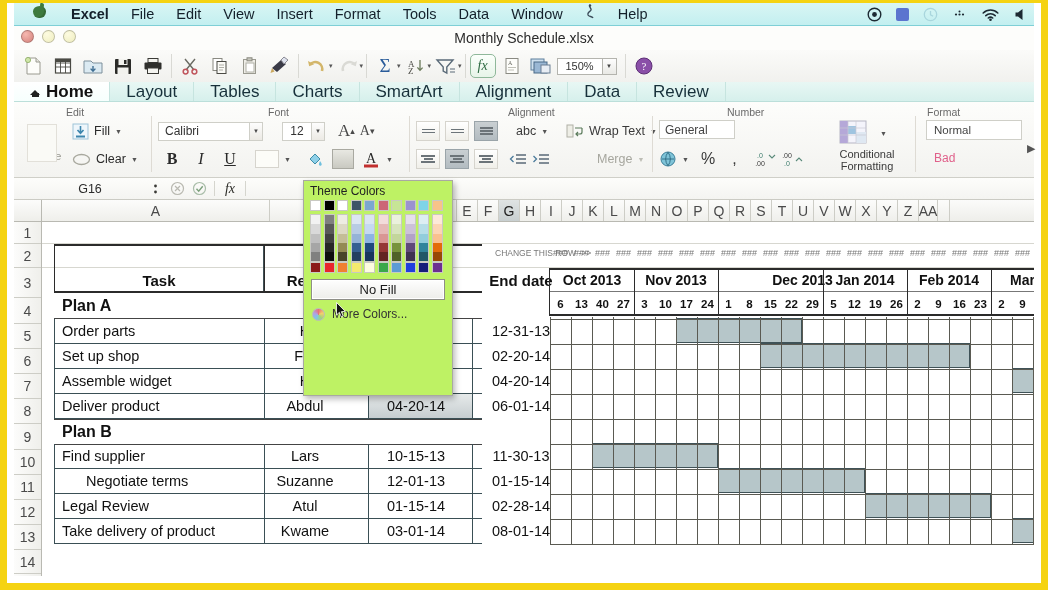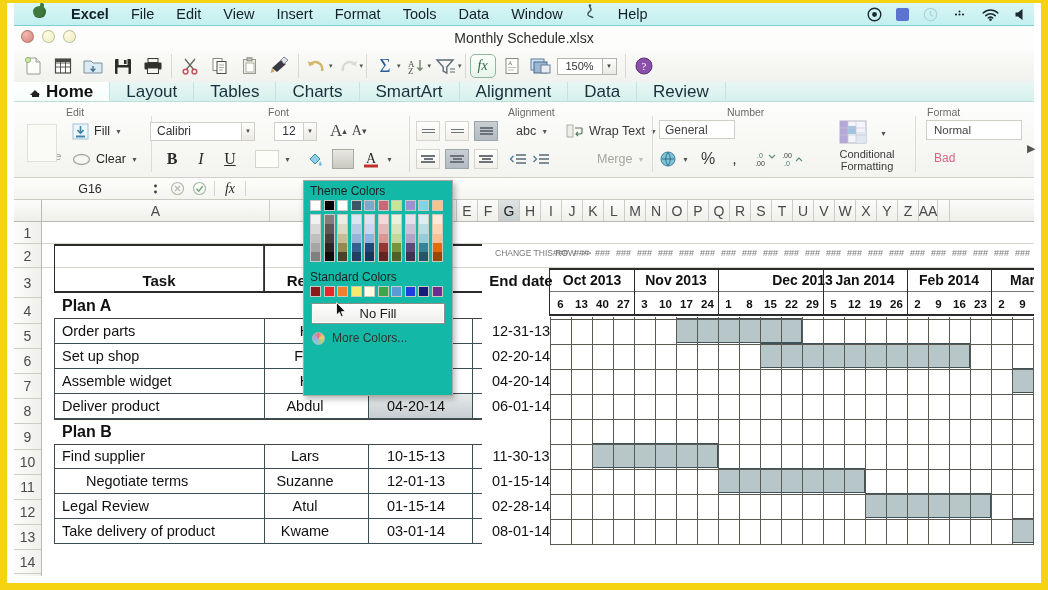--- a/index.html
+++ b/index.html
@@ -129,21 +129,21 @@
   .cell.lft{ padding-left:6px; }
   .bold{ font-weight:bold; }
   .tbox{ position:absolute; border:1px solid #3f4f55; }
   .gline{ position:absolute; background:#d7d7d0; }
   .gbar{ position:absolute; background:#b6c6c9; border:1px solid #3f5257; }
 
   .ddd{ position:absolute; font-size:9px; color:#777; letter-spacing:0px; }
 
   
   .popup{ position:absolute; left:296px; top:180px; width:150px; height:216px;
-     background:#14b8a6; border:1px solid #a9a9a2; box-shadow:2px 3px 6px rgba(0,0,0,.28); z-index:25;
+     background:#bef264; border:1px solid #a9a9a2; box-shadow:2px 3px 6px rgba(0,0,0,.28); z-index:25;
      font-size:11.5px; color:#2e2e2e; }
   .poplbl{ padding:3px 0 2px 6px; font-size:12px; color:#222; }
   .swrow{ display:flex; padding-left:6px; gap:2.5px; }
   .sw{ width:11px; height:11px; border:1px solid #c9c9c2; }
   .swcol{ width:11px; border:1px solid #c9c9c2; }
   .swcol div{ height:9.3px; }
   .nofill{ margin:6px 7px 0 7px; height:21px; border:1px solid #8e8e87; background:linear-gradient(#fefefe,#ededea);
      display:flex; align-items:center; justify-content:center; font-size:13px; color:#1a1a1a; box-shadow:0 0 0 1px #fff inset;}
   .morec{ display:flex; align-items:center; gap:7px; padding:7px 0 0 8px; font-size:12px; color:#333;}
   .cwheel{ width:13px;height:13px;border-radius:50%;
@@ -388,21 +388,21 @@
         <svg width="19" height="15" viewBox="0 0 19 15">
             <ellipse cx="9.5" cy="7.5" rx="8" ry="5" fill="none" stroke="#a8a89e" stroke-width="1.3"></ellipse>
           </svg>
       </span>
       <span style="font-size:12.5px;color:#2a2a2a;">Clear</span>
       <span class="mini">▼</span>
     </div>
     <div class="grpsep" style="left:137px"></div>
 
     <div class="grplbl" style="left:254px">Font</div>
-    <div class="rowA" style="left:136px;">
+    <div class="rowA" style="left:144px;">
       <span class="fontname">Calibri</span>
       <span class="fontdrop" style="margin-left:-5px">▼</span>
       <span class="fontsize" style="margin-left:14px">12</span>
       <span class="fontdrop" style="margin-left:-5px">▼</span>
       <span class="btn bigA" style="font-size:17px;margin-left:8px">A<sup style="font-size:9px">▴</sup></span>
       <span class="btn bigA" style="font-size:14px">A<sup style="font-size:9px">▾</sup></span>
     </div>
     <div class="rowB" style="left:146px;">
       <span class="bi" style="font-weight:bold">B</span>
       <span class="bi" style="font-style:italic">I</span>
@@ -914,21 +914,20 @@
           <div style="background: rgb(32, 88, 103);"></div>
         </div>
         <div class="swcol">
           <div style="background: rgb(253, 233, 217);"></div>
           <div style="background: rgb(252, 213, 181);"></div>
           <div style="background: rgb(250, 192, 143);"></div>
           <div style="background: rgb(227, 108, 10);"></div>
           <div style="background: rgb(151, 72, 6);"></div>
         </div>
       </div>
-    <div class="poplbl" style="padding-top:8px">Standard Colors</div>
     <div class="swrow" id="standardrow">
         <div class="sw" style="background: rgb(139, 26, 26);"></div>
         <div class="sw" style="background: rgb(232, 38, 44);"></div>
         <div class="sw" style="background: rgb(240, 128, 48);"></div>
         <div class="sw" style="background: rgb(245, 234, 110);"></div>
         <div class="sw" style="background: rgb(253, 253, 224);"></div>
         <div class="sw" style="background: rgb(58, 168, 74);"></div>
         <div class="sw" style="background: rgb(91, 155, 213);"></div>
         <div class="sw" style="background: rgb(31, 63, 221);"></div>
         <div class="sw" style="background: rgb(22, 29, 122);"></div>

